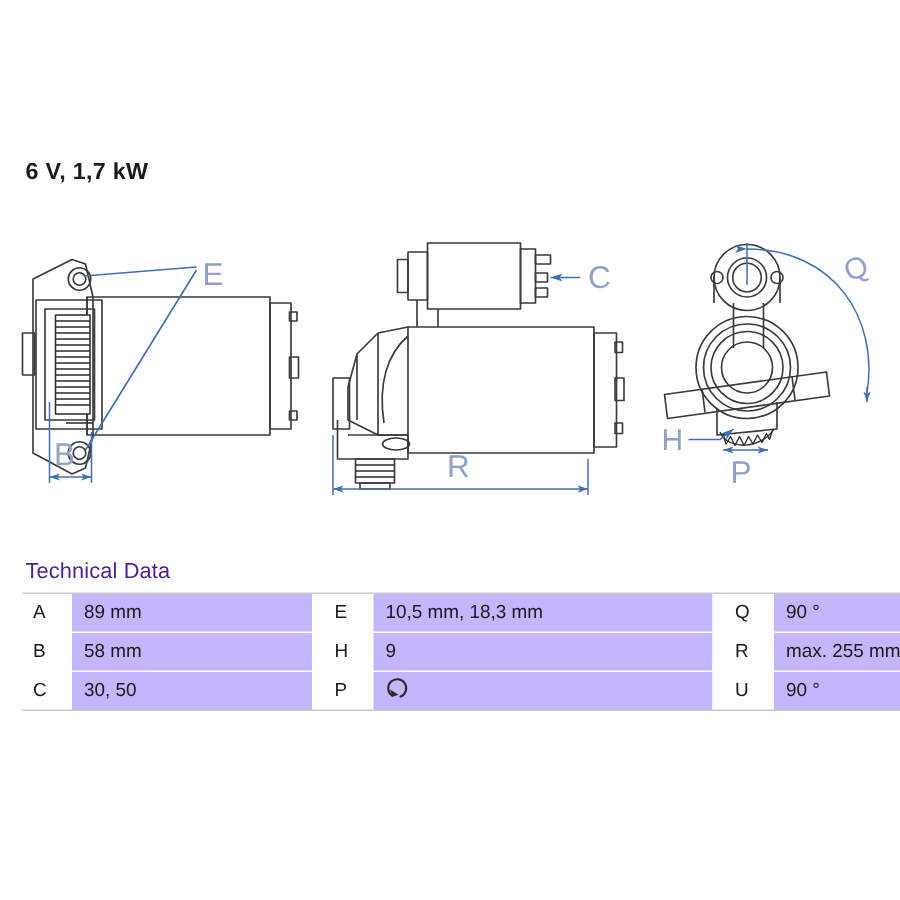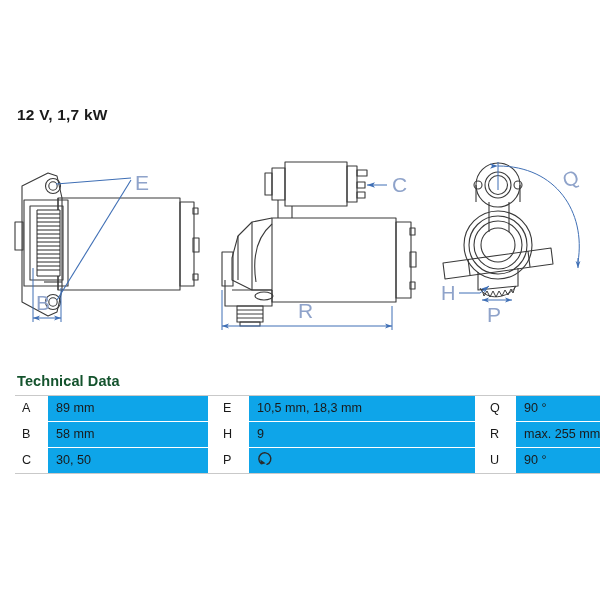--- a/index.html
+++ b/index.html
@@ -45,23 +45,23 @@
   .drawings svg {
     display: block;
   }
 
   
   .tech-heading {
     position: absolute;
     left: 17px;
     top: 373px;
     font-size: 14.5px;
-    font-weight: bold;
+    font-weight: normal;
     letter-spacing: 0.1px;
-    color: #14532d;
+    color: #4c1d95;
   }
   .tech-table {
     position: absolute;
     left: 15px;
     top: 395px;
     width: 570px;
     border-collapse: collapse;
     table-layout: fixed;
     font-size: 12.6px;
   }
@@ -82,21 +82,21 @@
     border-bottom: 1px solid #c9c9c9;
   }
   td.key {
     background: #ffffff;
     width: 26px;
     text-align: left;
     padding-left: 7px;
     color: #1a1a1a;
   }
   td.val {
-    background: #0ea5e9;
+    background: #c4b5fd;
     padding-left: 8px;
     color: #1a1a1a;
   }
   td.gap {
     background: #ffffff;
     width: 8px;
   }
   td.val-a { width: 152px; }
   td.val-b { width: 218px; }
   td.val-c { width: 152px; }
@@ -106,21 +106,21 @@
     width: 17px;
     height: 17px;
     vertical-align: -4px;
   }
 </style>
 </head>
 <body>
 
 <div id="page">
 
-  <div class="product-title">12 V, 1,7 kW</div>
+  <div class="product-title">6 V, 1,7 kW</div>
 
   <div class="drawings">
     <svg width="600" height="210" viewBox="0 0 600 210" xmlns="http://www.w3.org/2000/svg">
       <defs>
         <marker id="arrL" markerWidth="8" markerHeight="6" refX="7" refY="3" orient="auto">
           <path d="M7,3 L0,0.6 L1.8,3 L0,5.4 Z" fill="#3f6fb5"></path>
         </marker>
         <marker id="arrR" markerWidth="8" markerHeight="6" refX="1" refY="3" orient="auto">
           <path d="M1,3 L8,0.6 L6.2,3 L8,5.4 Z" fill="#3f6fb5"></path>
         </marker>

